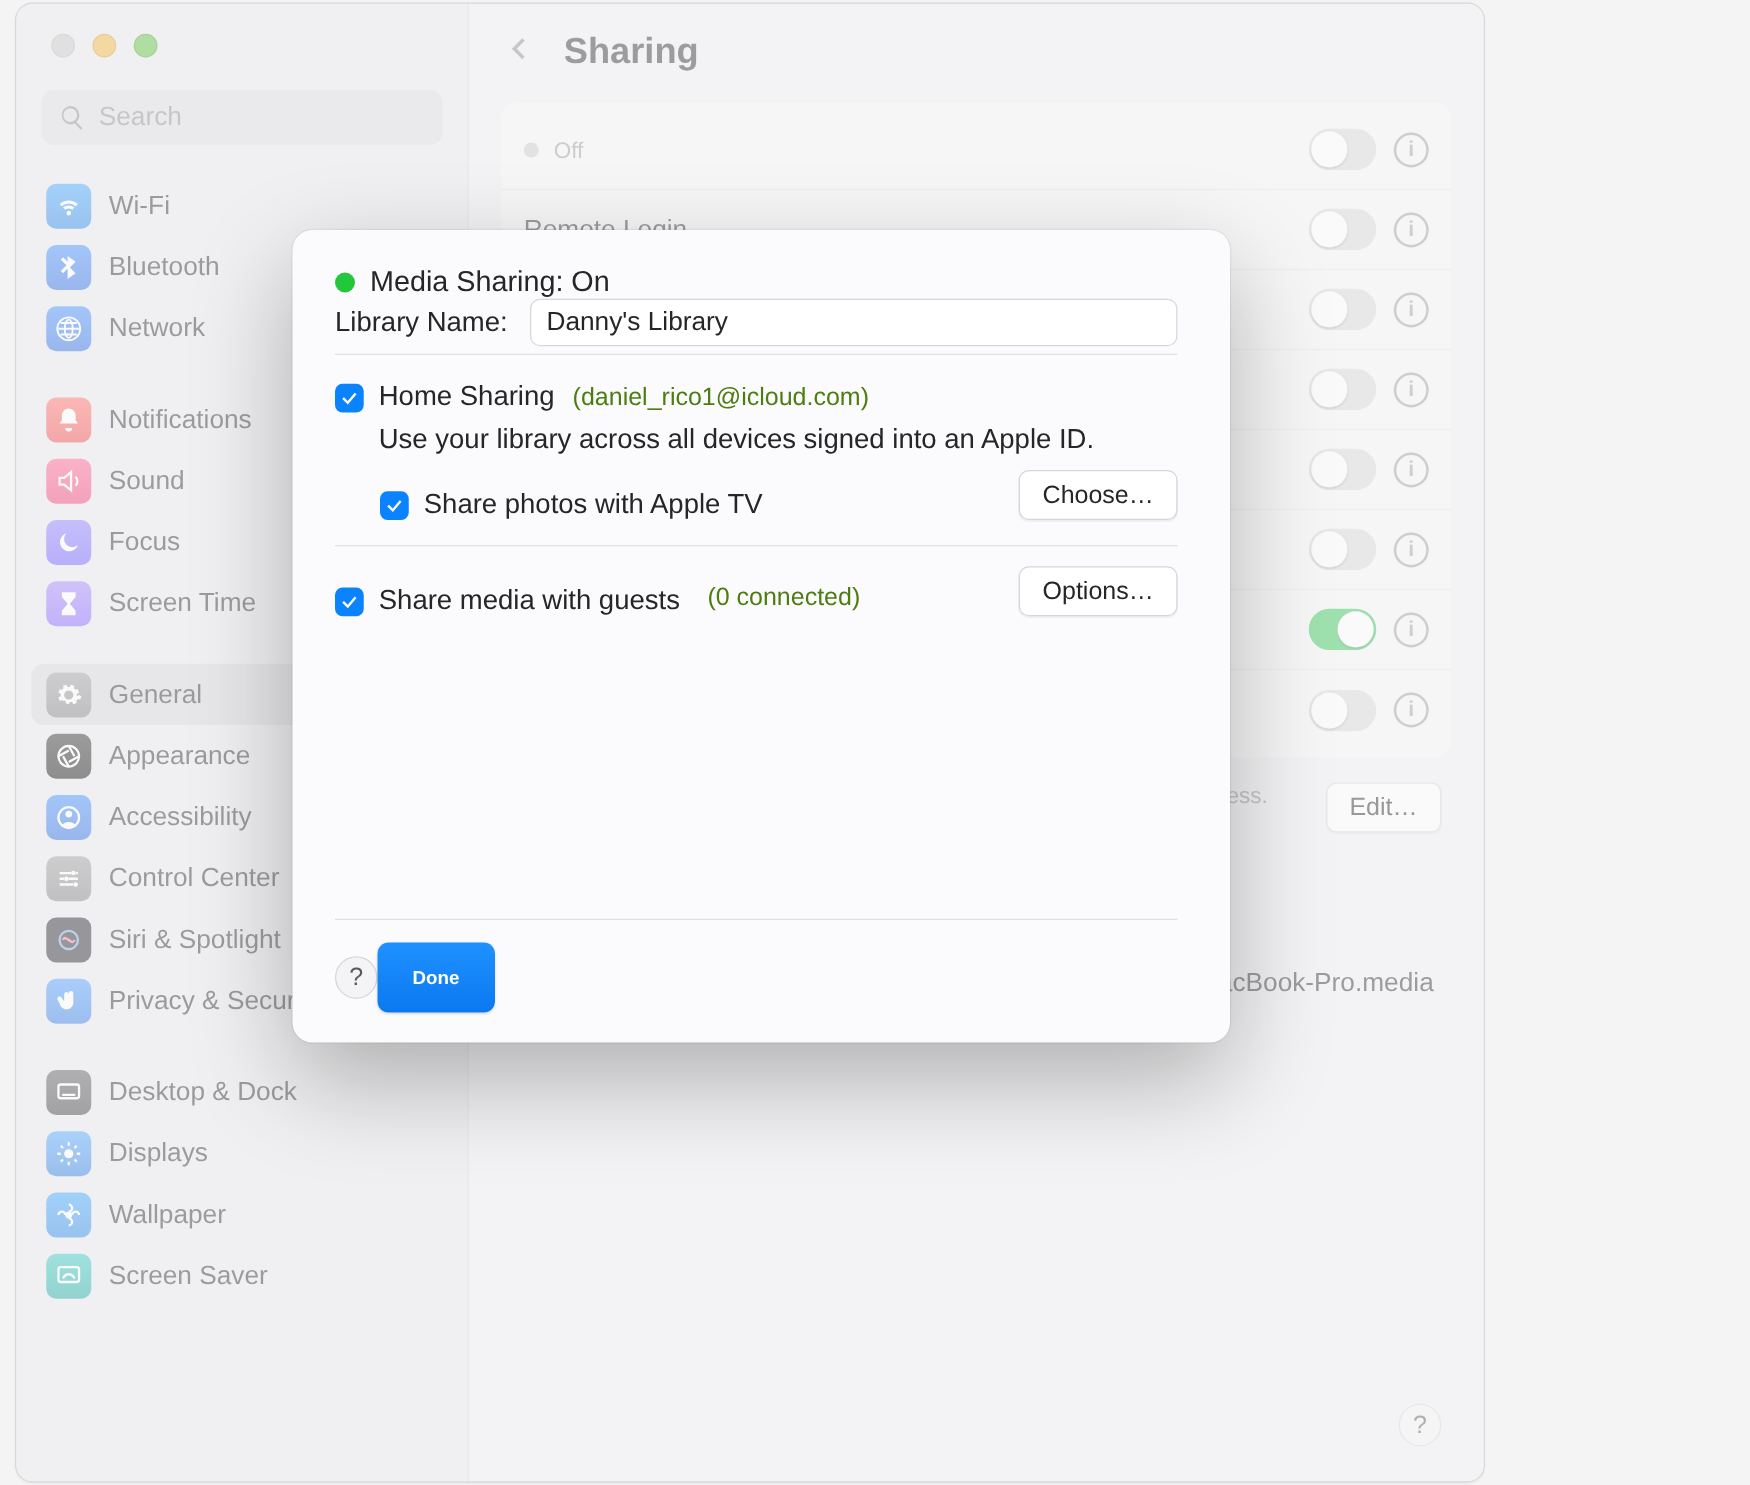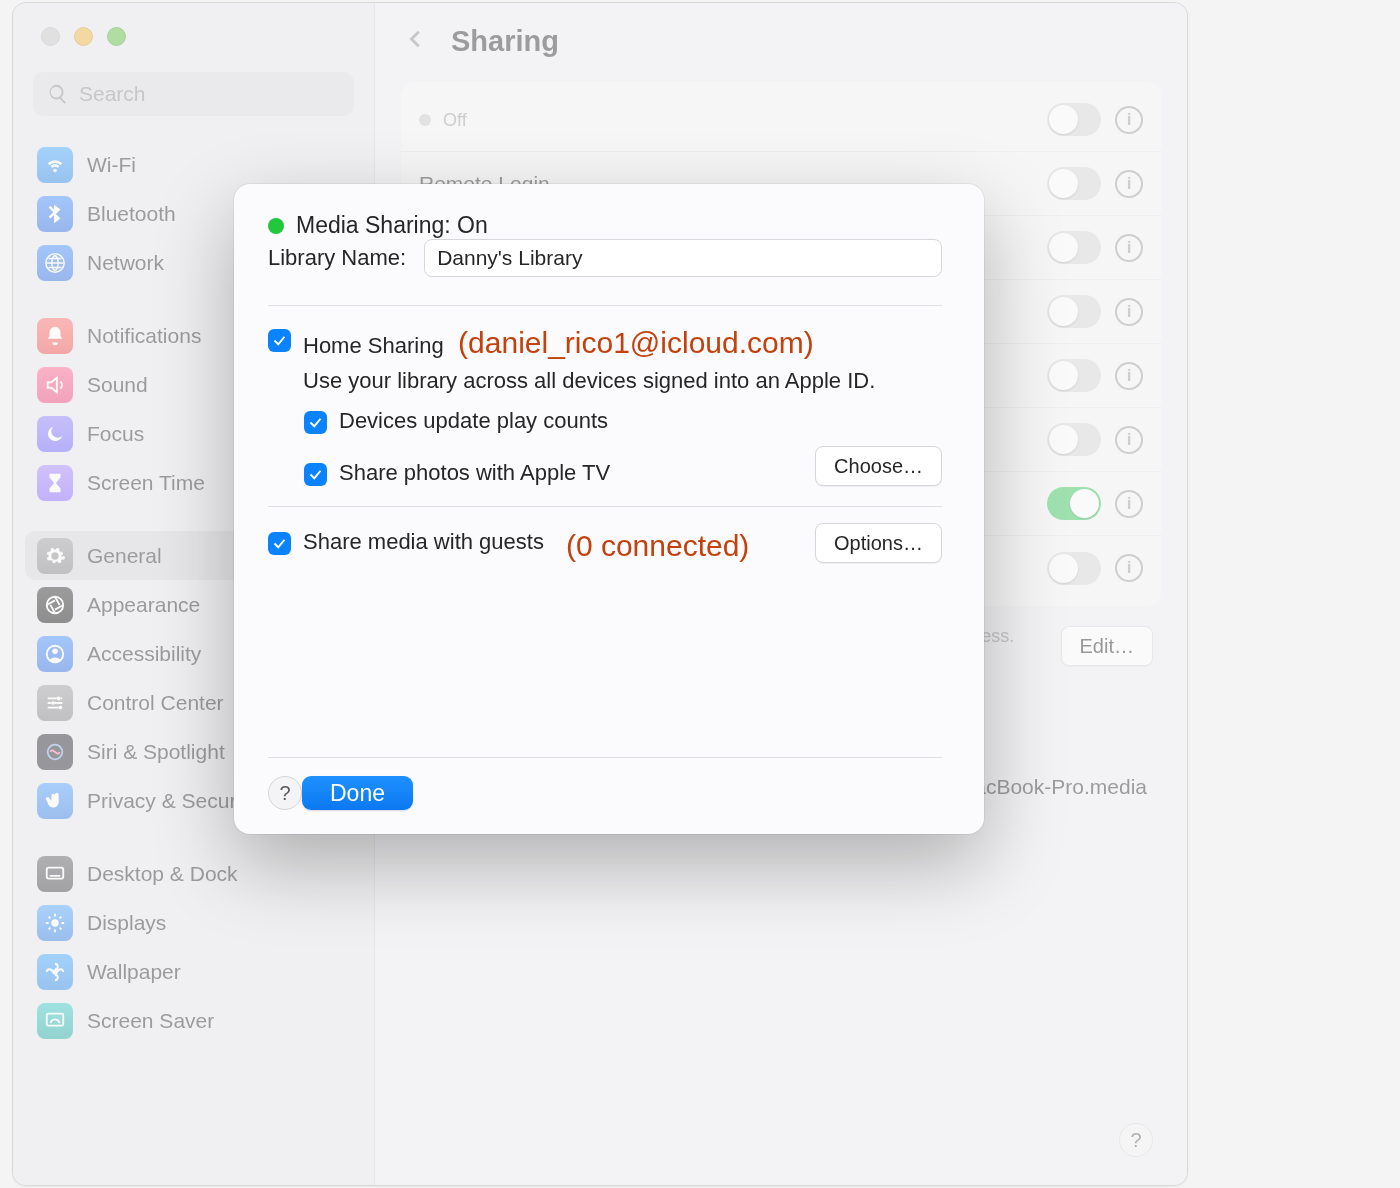--- a/index.html
+++ b/index.html
@@ -70,37 +70,37 @@
 
   .footer-help { position: absolute; right: 34px; bottom: 28px; }
   .help { width: 34px; height: 34px; border-radius: 50%; background: #f4f4f6; border: 1px solid #d6d6d9; color: #5a5a5e; font-size: 20px; display: flex; align-items: center; justify-content: center; }
 
   
   .modal { position: absolute; left: 221px; top: 181px; width: 750px; height: 650px; background: #fbfbfd; border-radius: 16px; box-shadow: 0 30px 80px rgba(0,0,0,.28), 0 0 0 1px rgba(0,0,0,.05); padding: 28px 42px 24px 34px; display: flex; flex-direction: column; }
   .modal .mhdr { display: flex; align-items: center; gap: 12px; }
   .gdot { width: 16px; height: 16px; border-radius: 50%; background: #22c73b; }
   .modal h2 { font-size: 23px; font-weight: 400; color: #262628; }
   .modal .desc { font-size: 22px; color: #262628; margin: 12px 0 22px 0; line-height: 1.35; }
-  .lblrow { display: flex; align-items: center; gap: 18px; margin-bottom: 22px; }
+  .lblrow { display: flex; align-items: center; gap: 18px; margin-bottom: 0; }
   .lblrow label { font-size: 22px; color: #262628; white-space: nowrap; }
   .lblrow input { flex: 1; height: 38px; border: 1px solid #d7d7db; border-radius: 8px; font-size: 21px; padding: 0 12px; background: #fff; color: #262628; }
   .divider { height: 1px; background: #e0dfe3; margin: 6px 0 16px 0; }
 
   .chkrow { display: flex; align-items: flex-start; gap: 12px; margin: 4px 0; }
   .chk { width: 23px; height: 23px; border-radius: 6px; background: #0b83ff; display: flex; align-items: center; justify-content: center; flex: 0 0 23px; margin-top: 3px; }
   .chk svg { width: 15px; height: 15px; fill: none; stroke: #fff; stroke-width: 3; }
   .chkrow .txt { font-size: 22px; color: #262628; }
-  .chkrow .hint { color: #c2410c; font-size: 30px; margin-left: 10px; }
+  .chkrow .hint { color: #4d7c0f; font-size: 20px; margin-left: 10px; }
   .indent { margin-left: 36px; }
   .mac-btn { height: 40px; padding: 0 18px; border-radius: 8px; background: #fff; border: 1px solid #d6d6da; font-size: 20px; color: #262628; box-shadow: 0 1px 1px rgba(0,0,0,.05); }
   .row-flex { display: flex; align-items: flex-end; }
   .row-flex .fill { flex: 1; }
 
   .modal-footer { margin-top: auto; border-top: 1px solid #e0dfe3; padding-top: 18px; display: flex; align-items: center; }
-  .primary-btn { height: 34px; padding: 0 28px; border-radius: 9px; border: none; background: linear-gradient(#1f91ff, #0b78f0); color: #fff; font-size: 23px; font-weight: 400; box-shadow: 0 1px 2px rgba(0,0,0,.15); }
+  .primary-btn { height: 56px; padding: 0 28px; border-radius: 9px; border: none; background: linear-gradient(#1f91ff, #0b78f0); color: #fff; font-size: 15px; font-weight: 700; box-shadow: 0 1px 2px rgba(0,0,0,.15); }
 </style>
 </head>
 <body>
 
 <div class="window">
 
   <aside class="sidebar">
     <div class="traffic">
       <div class="tl red"></div>
       <div class="tl yel"></div>
@@ -372,28 +372,20 @@
             <polyline points="4 12 10 18 20 6"></polyline>
           </svg>
         </span>
       <div>
         <span class="txt">Home Sharing</span>
         <span class="hint">(daniel_rico1@icloud.com)</span>
         <div class="txt" style="margin-top:8px">Use your library across all devices signed into an Apple ID.</div>
       </div>
     </div>
 
-    <div class="chkrow indent" style="margin-top:10px">
-      <span class="chk">
-          <svg viewBox="0 0 24 24">
-            <polyline points="4 12 10 18 20 6"></polyline>
-          </svg>
-        </span>
-      <span class="txt">Devices update play counts</span>
-    </div>
 
     <div class="row-flex indent" style="margin-top:8px">
       <div class="chkrow" style="margin:0">
         <span class="chk">
             <svg viewBox="0 0 24 24">
               <polyline points="4 12 10 18 20 6"></polyline>
             </svg>
           </span>
         <span class="txt">Share photos with Apple TV</span>
       </div>

